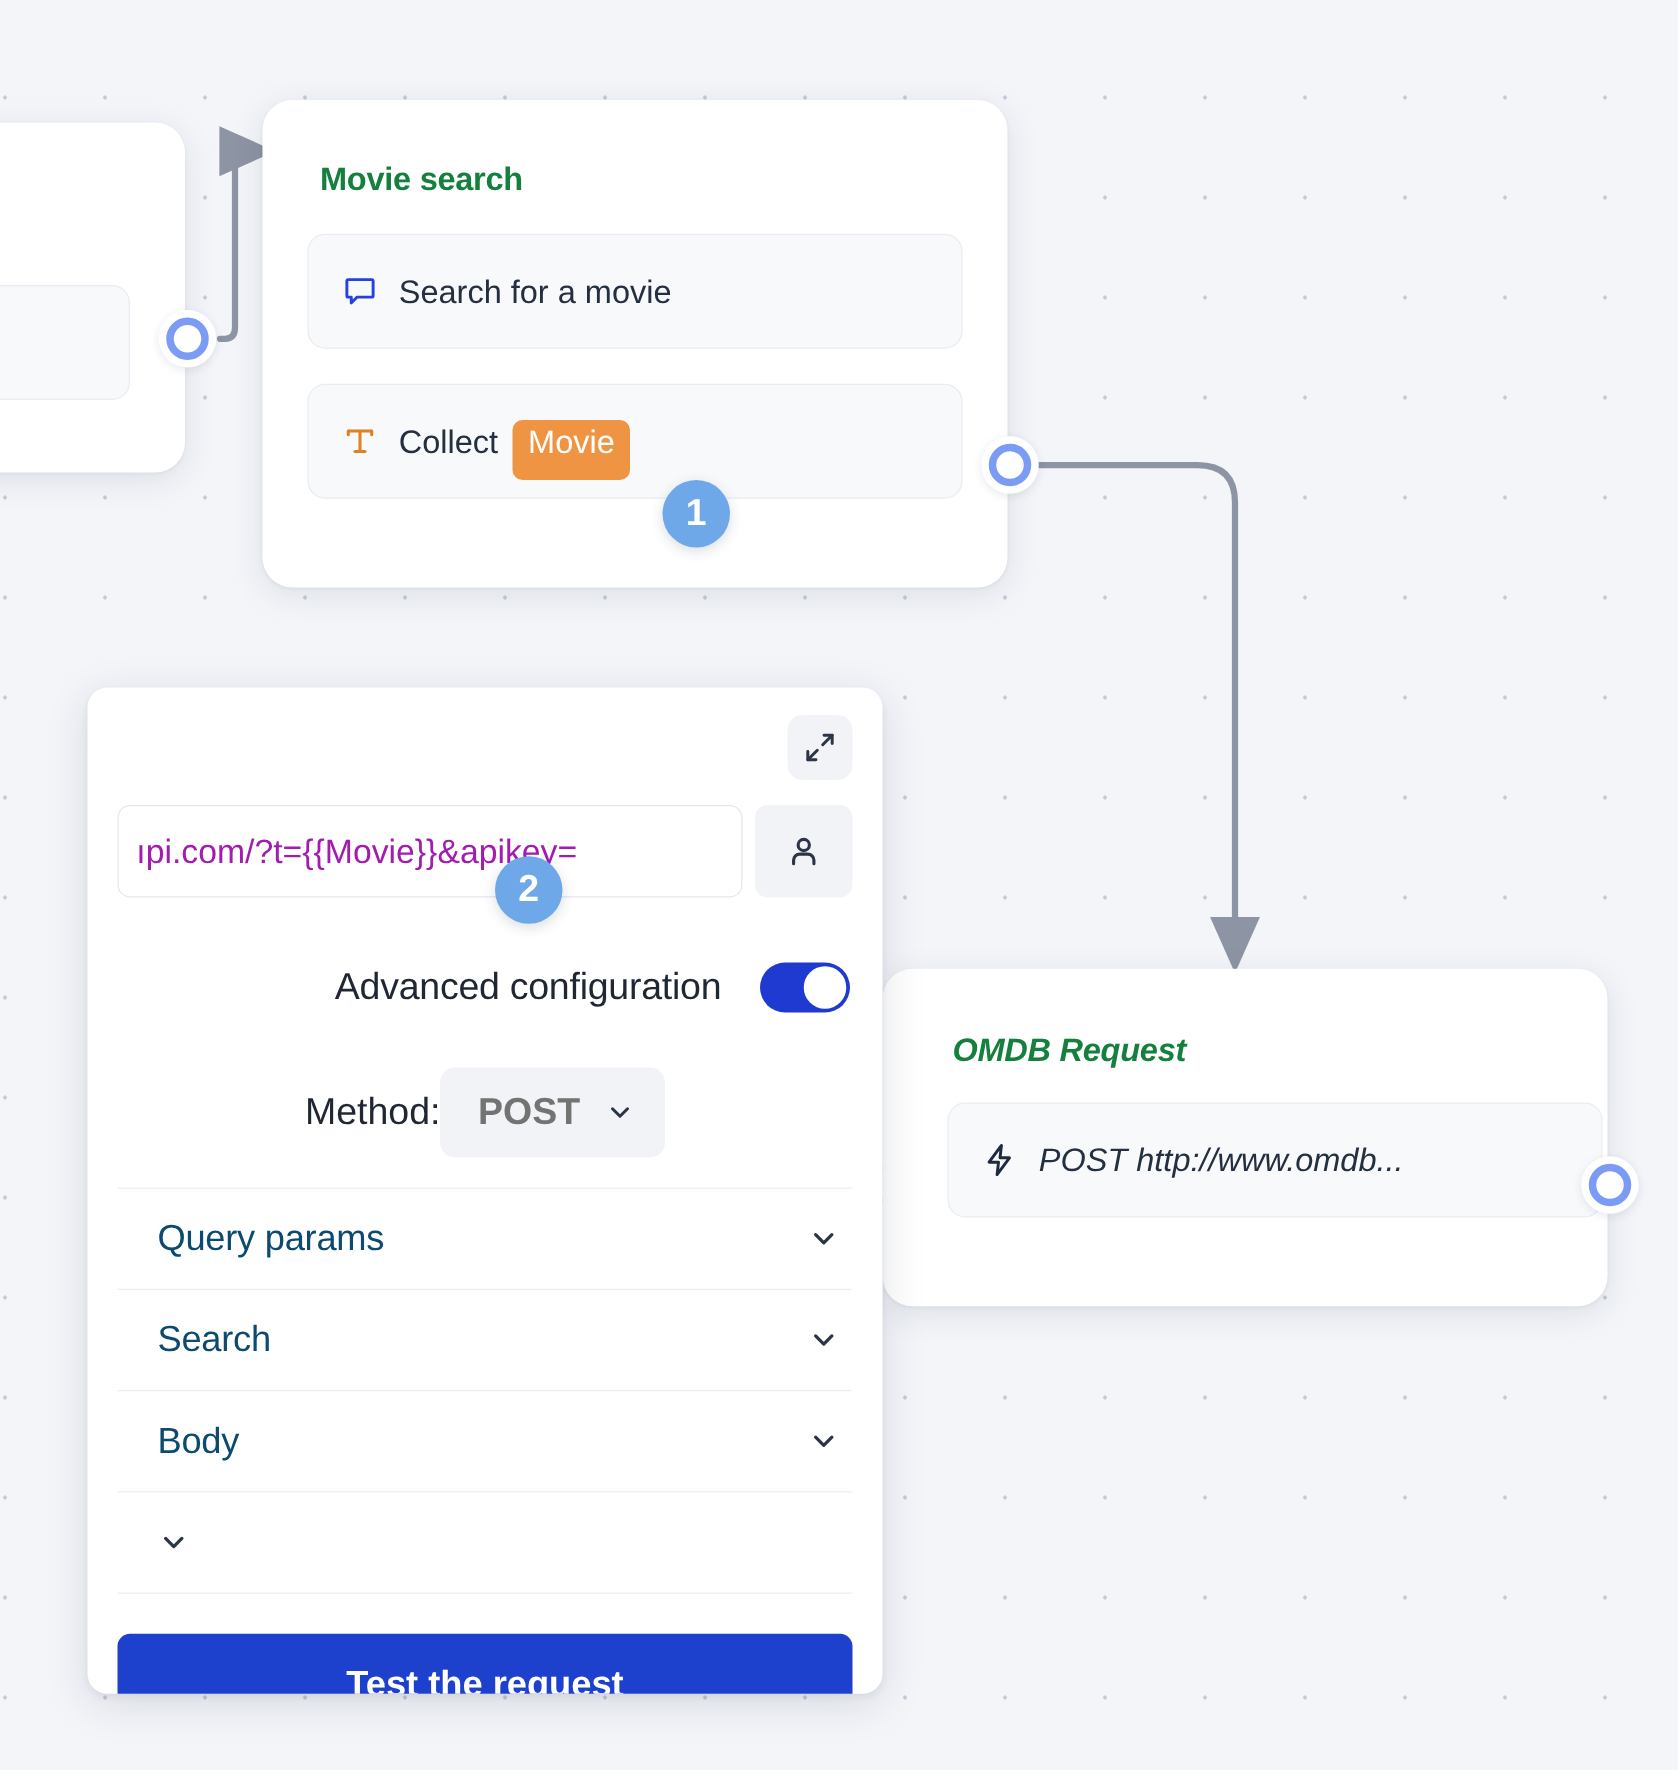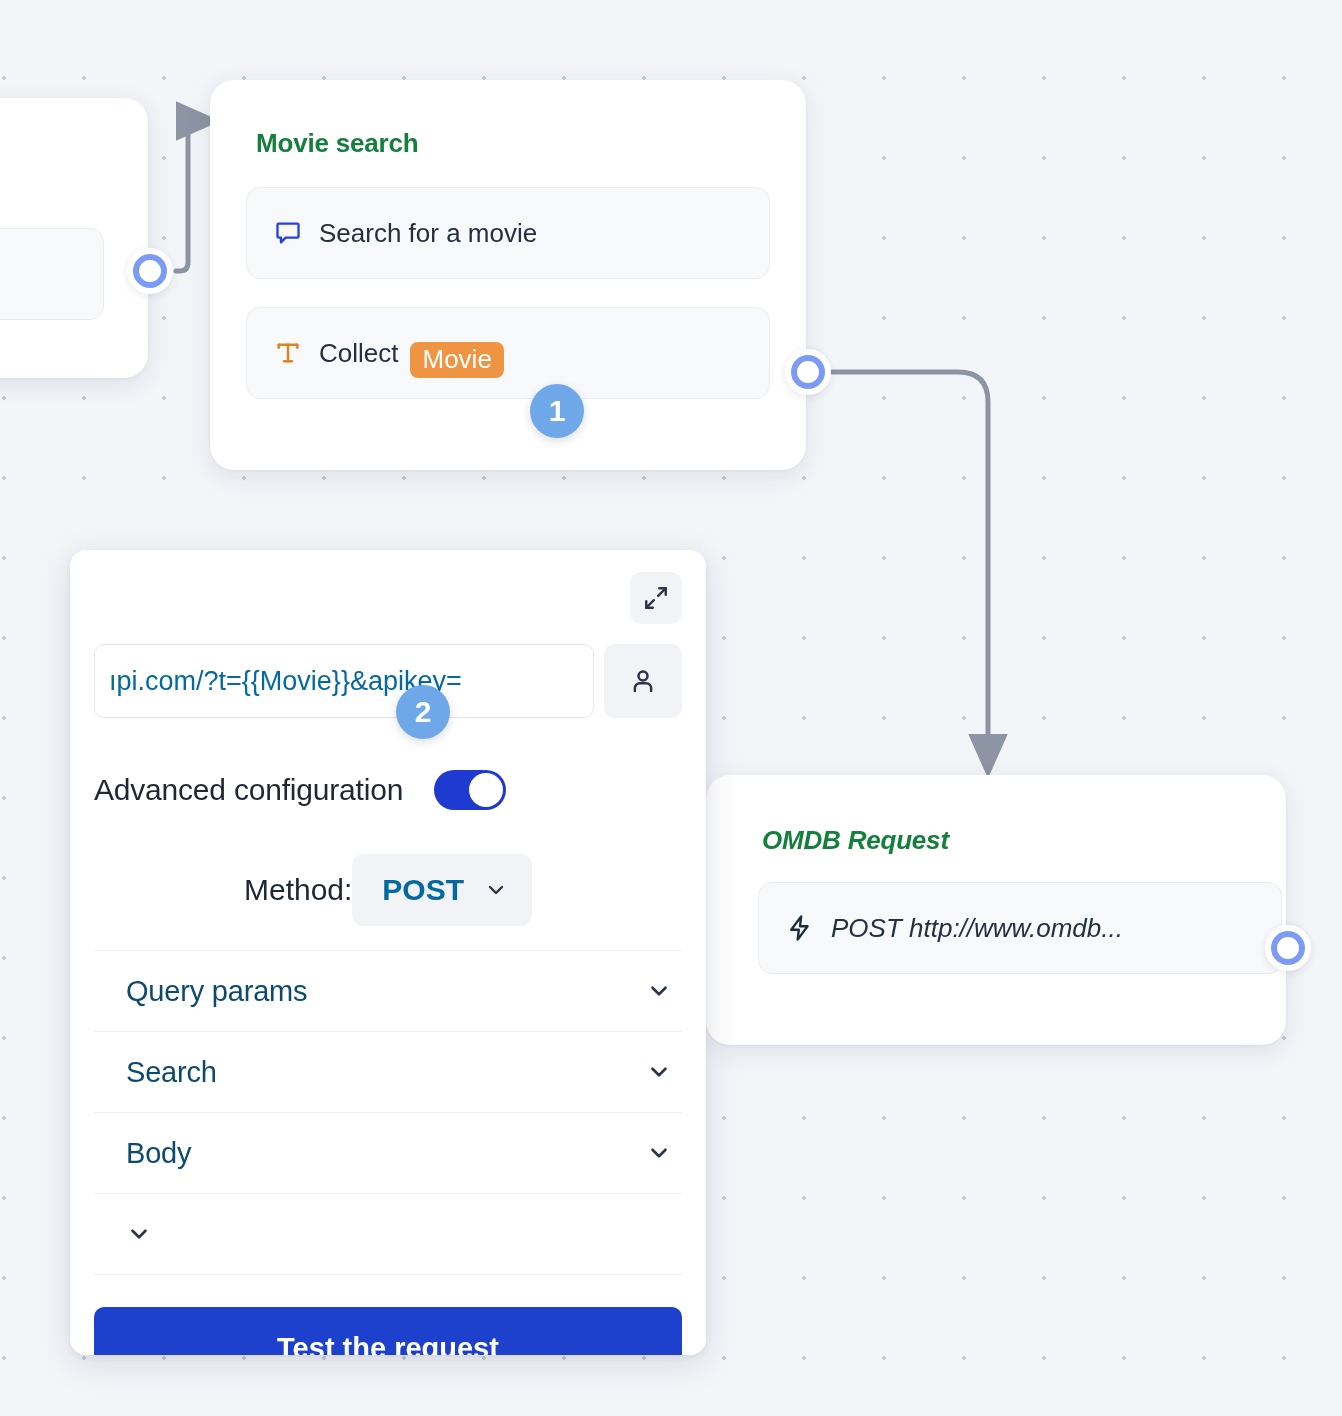--- a/index.html
+++ b/index.html
@@ -90,21 +90,21 @@
     height: 390px;
     padding: 34px 36px;
   }
   #node-movie .node-title { margin: 14px 0 28px 10px; }
   #node-movie .node-row { margin-bottom: 28px; }
 
   .tag-movie {
     background: #ef9442;
     color: #ffffff;
     border-radius: 8px;
-    padding: 4px 12px 6px;
+    padding: 4px 12px 18px;
     font-size: 26px;
     line-height: 1;
     margin-left: -4px;
     margin-top: 13px;
   }
 
   
   #node-omdb {
     left: 706px;
     top: 775px;
@@ -149,41 +149,41 @@
     gap: 10px;
     margin-top: 72px;
   }
   .url-input {
     flex: 1 1 auto;
     height: 74px;
     border: 1px solid #e4e8ee;
     border-radius: 10px;
     font-size: 27px;
     font-family: "Liberation Sans", sans-serif;
-    color: #0369a1;
+    color: #a21caf;
     padding: 0 14px;
     background: #ffffff;
     outline: none;
   }
   .user-btn {
     flex: 0 0 auto;
     width: 78px;
     height: 74px;
     border-radius: 10px;
     background: #f1f3f6;
     display: flex;
     align-items: center;
     justify-content: center;
     cursor: pointer;
   }
 
   .adv-row {
     display: flex;
     align-items: center;
-    justify-content: flex-start;
+    justify-content: flex-end;
     margin-top: 52px;
     padding-right: 2px;
     gap: 31px;
   }
   .adv-label { font-size: 30px; color: #1f2733; letter-spacing: -0.2px; }
 
   .toggle {
     width: 72px;
     height: 40px;
     border-radius: 20px;
@@ -214,21 +214,21 @@
   .method-select {
     display: flex;
     align-items: center;
     gap: 20px;
     background: #f1f3f6;
     border-radius: 12px;
     height: 72px;
     padding: 0 24px 0 30px;
     font-size: 30px;
     font-weight: 700;
-    color: #0369a1;
+    color: #737373;
     cursor: pointer;
   }
 
   .accordion-item {
     display: flex;
     align-items: center;
     justify-content: space-between;
     height: 81px;
     padding: 0 10px 0 32px;
     border-bottom: 1px solid #eceff3;

